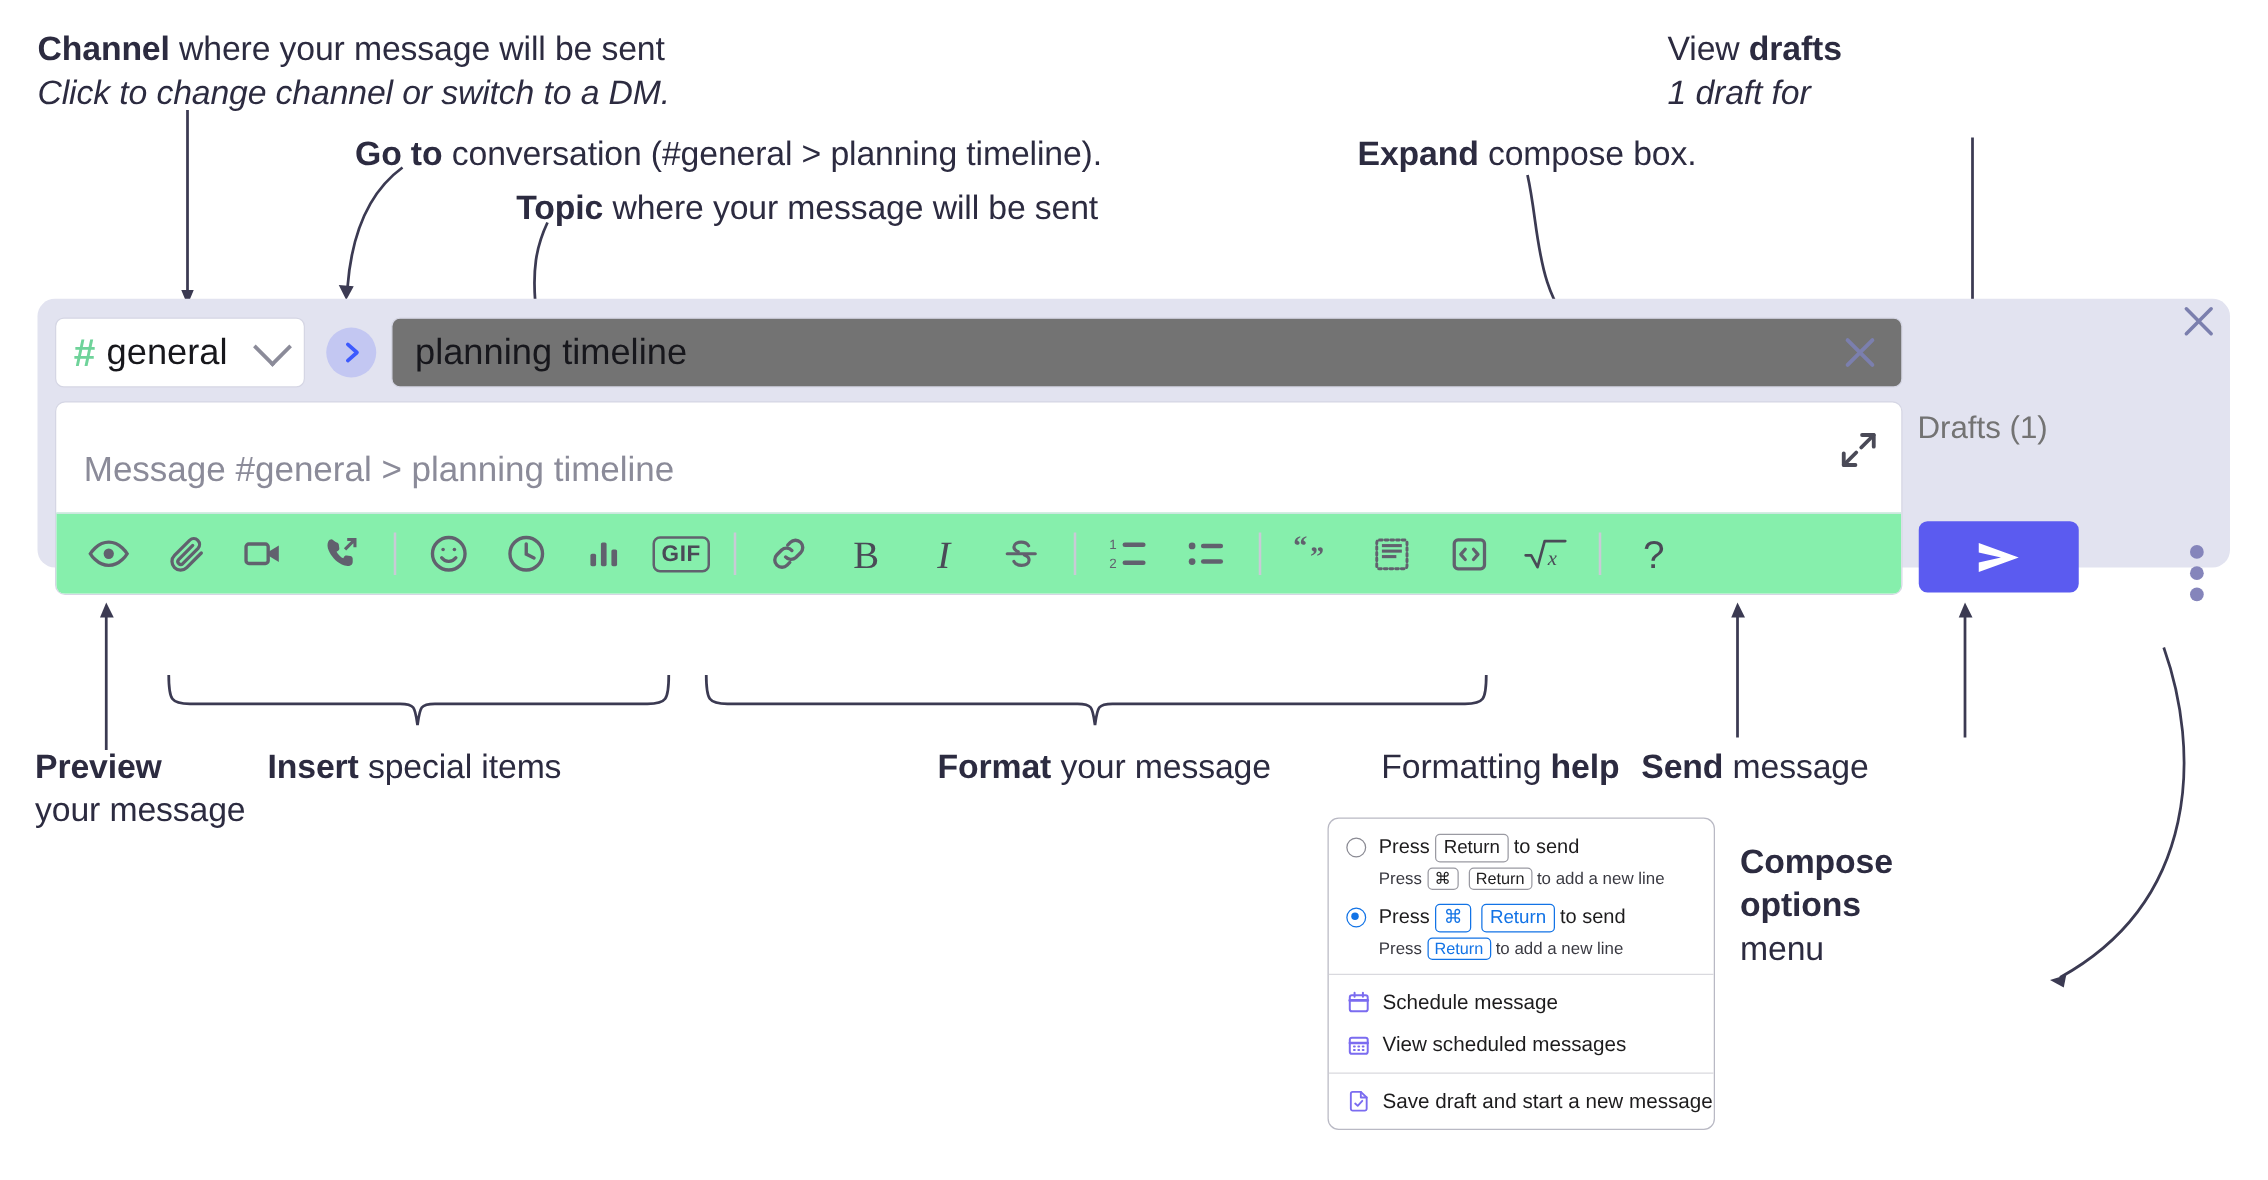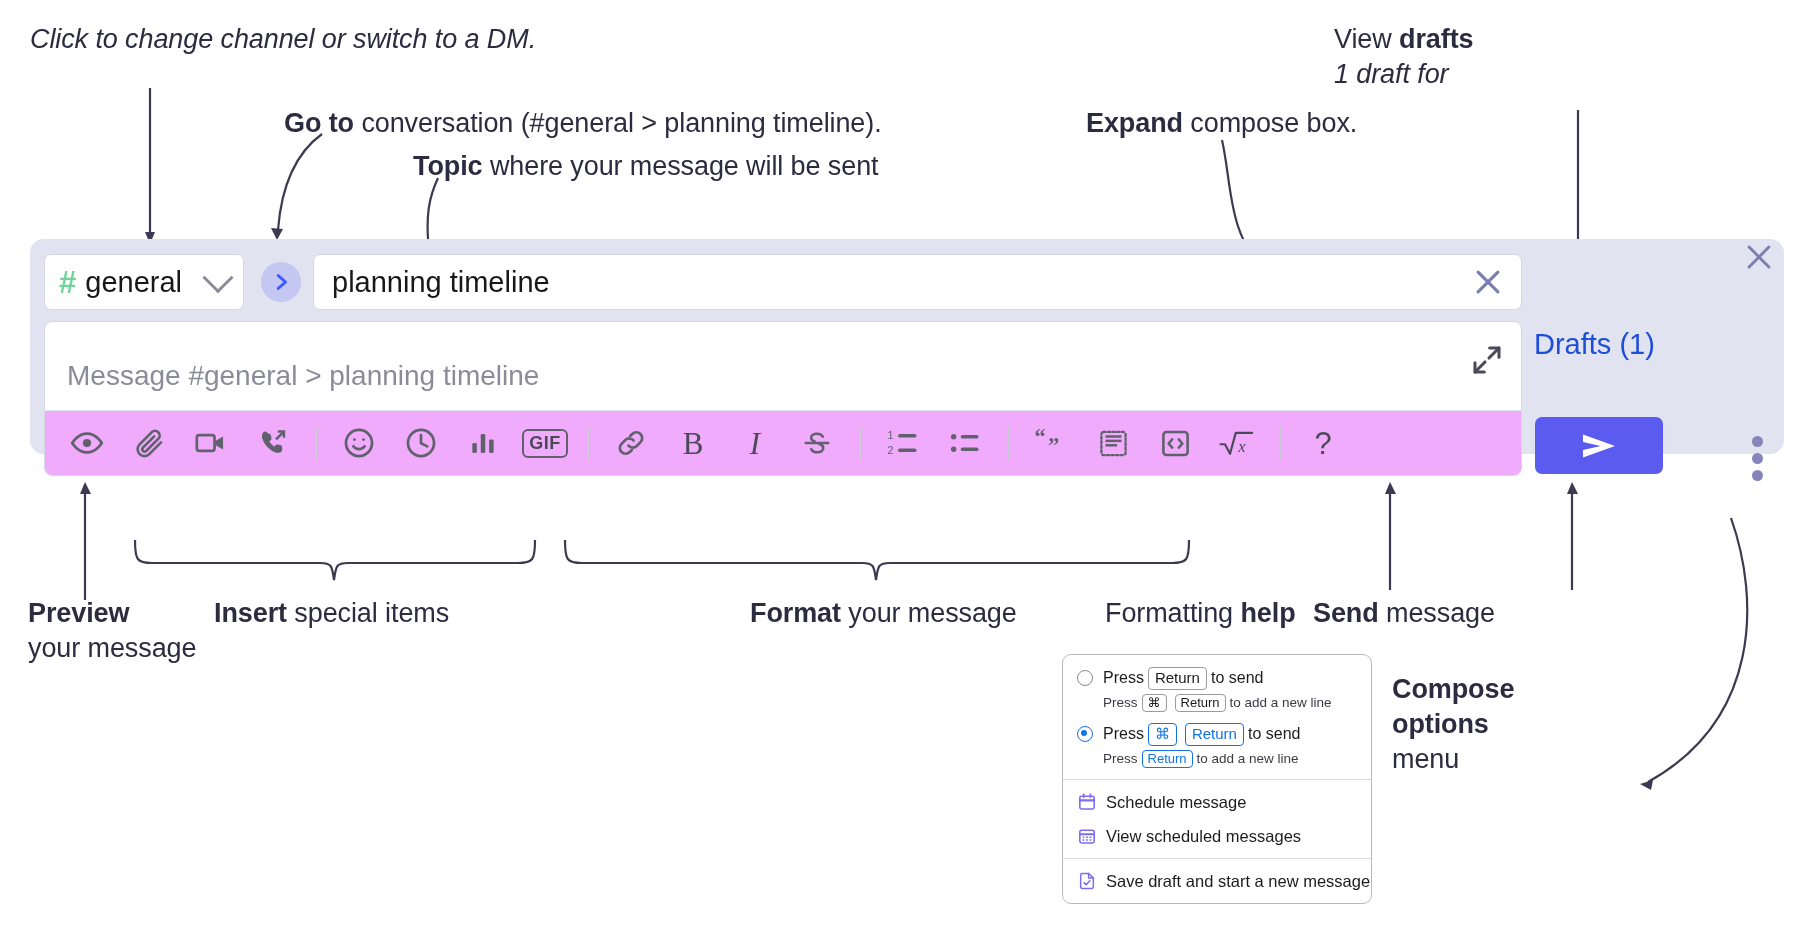--- a/index.html
+++ b/index.html
@@ -88,21 +88,21 @@
     background: #c3c7f2;
     margin: 0 12px 0 17px;
     display: flex; align-items: center; justify-content: center;
     cursor: pointer;
     flex: none;
   }
   .goto-btn svg { display: block; }
   .topic-field {
     flex: 1;
     height: 56px;
-    background: #ffffff;
+    background: #737373;
     border: 1px solid #d5d6e4;
     border-radius: 7px;
     display: flex; align-items: center;
     padding: 0 16px 0 18px;
     box-sizing: border-box;
   }
   .topic-value {
     flex: 1;
     font-size: 29px;
     color: #17171c;
@@ -135,21 +135,21 @@
   .expand-btn {
     position: absolute;
     right: 18px; top: 22px;
     width: 32px; height: 32px;
     cursor: pointer;
   }
 
   
   .toolbar {
     height: 64px;
-    background: #f0abfc;
+    background: #86efac;
     border-top: 1px solid #e4e5ef;
     display: flex;
     align-items: center;
     padding-left: 16px;
   }
   .tb-item {
     width: 52px; height: 52px;
     display: flex; align-items: center; justify-content: center;
     cursor: pointer;
     color: #61616e;
@@ -174,22 +174,22 @@
     font-size: 18px;
     font-weight: 700;
     letter-spacing: 0.5px;
     color: #4a4a57;
   }
 
   
   .drafts-link {
     position: absolute;
     left: 1534px; top: 328px;
-    font-size: 29px;
-    color: #1d4ed8;
+    font-size: 25px;
+    color: #737373;
     cursor: pointer;
   }
   .send-btn {
     position: absolute;
     left: 1535px; top: 417px;
     width: 128px; height: 57px;
     background: #5b5bf0;
     border-radius: 7px;
     display: flex; align-items: center; justify-content: center;
     cursor: pointer;
@@ -351,20 +351,21 @@
 
   <g fill="none" stroke="#3b3a52" stroke-width="2.2">
     <path d="M1731 518 C1760 600, 1760 720, 1648 782"></path>
   </g>
   <g fill="#3b3a52">
     <polygon points="1640,784 1653,780 1651,790"></polygon>
   </g>
 </svg>
 
 <div class="anno" style="left:30px; top:22px;">
+  <div><b>Channel</b><span> where your message will be sent</span></div>
   <div><i>Click to change channel or switch to a DM.</i></div>
 </div>
 
 <div class="anno" style="left:284px; top:106px;">
   <b>Go to</b><span> conversation (#general &gt; planning timeline).</span>
 </div>
 
 <div class="anno" style="left:413px; top:149px;">
   <b>Topic</b><span> where your message will be sent</span>
 </div>

